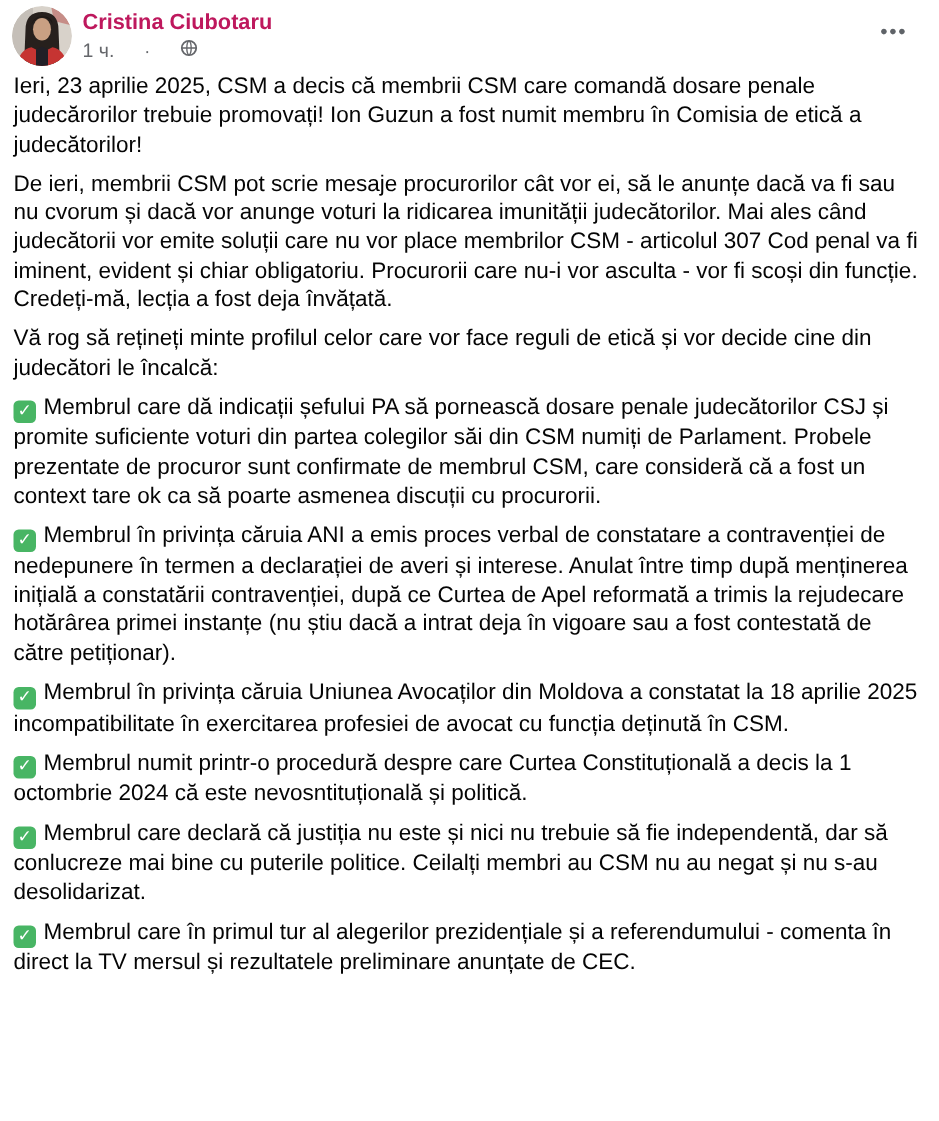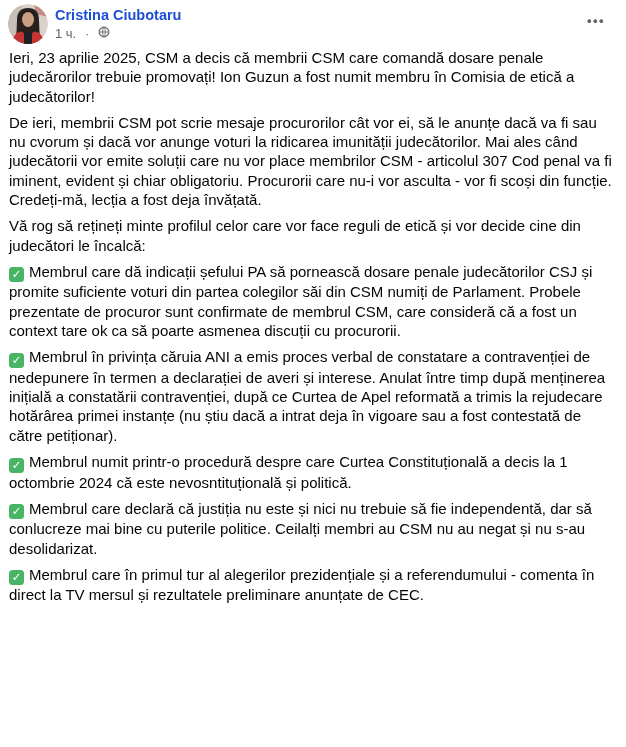--- a/index.html
+++ b/index.html
@@ -23,25 +23,25 @@
     overflow:hidden;flex:0 0 40px;
     cursor:pointer;
   }
   .avatar svg{display:block;}
   .header-text{
     margin-left:7px;
     display:flex;flex-direction:column;
     padding-top:2px;
   }
   .author-name{
-    font-size:14.5px;font-weight:700;color:#1d4ed8;
+    font-size:14.5px;font-weight:700;color:#be185d;
     line-height:19px;cursor:pointer;
   }
   .meta-row{
-    display:flex;align-items:flex-end;gap:9px;
+    display:flex;align-items:flex-end;gap:20px;
     font-size:13px;color:#65676b;line-height:16px;
   }
   .meta-row .dot-sep{font-size:12px;color:#65676b;}
   .globe{display:inline-block;margin-top:1px;}
   .more-btn{
     position:absolute;right:14px;top:8px;
     width:32px;height:24px;
     display:flex;align-items:center;justify-content:center;
     color:#5f6368;border-radius:6px;cursor:pointer;
     letter-spacing:1.5px;font-weight:700;font-size:13px;
@@ -106,16 +106,17 @@
   </div>
   <div class="more-btn">•••</div>
 </div>
 
 <div class="post-body">
     <p class="para">Ieri, 23 aprilie 2025, CSM a decis că membrii CSM care comandă dosare penale judecărorilor trebuie promovați! Ion Guzun a fost numit membru în Comisia de etică a judecătorilor!</p>
     <p class="para">De ieri, membrii CSM pot scrie mesaje procurorilor cât vor ei, să le anunțe dacă va fi sau nu cvorum și dacă vor anunge voturi la ridicarea imunității judecătorilor. Mai ales când judecătorii vor emite soluții care nu vor place membrilor CSM - articolul 307 Cod penal va fi iminent, evident și chiar obligatoriu. Procurorii care nu-i vor asculta - vor fi scoși din funcție. Credeți-mă, lecția a fost deja învățată.</p>
     <p class="para">Vă rog să rețineți minte profilul celor care vor face reguli de etică și vor decide cine din judecători le încalcă:</p>
     <p class="para"><span class="check">✓</span>Membrul care dă indicații șefului PA să pornească dosare penale judecătorilor CSJ și promite suficiente voturi din partea colegilor săi din CSM numiți de Parlament. Probele prezentate de procuror sunt confirmate de membrul CSM, care consideră că a fost un context tare ok ca să poarte asmenea discuții cu procurorii.</p>
     <p class="para"><span class="check">✓</span>Membrul în privința căruia ANI a emis proces verbal de constatare a contravenției de nedepunere în termen a declarației de averi și interese. Anulat între timp după menținerea inițială a constatării contravenției, după ce Curtea de Apel reformată a trimis la rejudecare hotărârea primei instanțe (nu știu dacă a intrat deja în vigoare sau a fost contestată de către petiționar).</p>
+    <p class="para"><span class="check">✓</span>Membrul în privința căruia Uniunea Avocaților din Moldova a constatat la 18 aprilie 2025 incompatibilitate în exercitarea profesiei de avocat cu funcția deținută în CSM.</p>
     <p class="para"><span class="check">✓</span>Membrul numit printr-o procedură despre care Curtea Constituțională a decis la 1 octombrie 2024 că este nevosntituțională și politică.</p>
     <p class="para"><span class="check">✓</span>Membrul care declară că justiția nu este și nici nu trebuie să fie independentă, dar să conlucreze mai bine cu puterile politice. Ceilalți membri au CSM nu au negat și nu s-au desolidarizat.</p>
     <p class="para"><span class="check">✓</span>Membrul care în primul tur al alegerilor prezidențiale și a referendumului - comenta în direct la TV mersul și rezultatele preliminare anunțate de CEC.</p>
   </div>
 
 </body></html>

